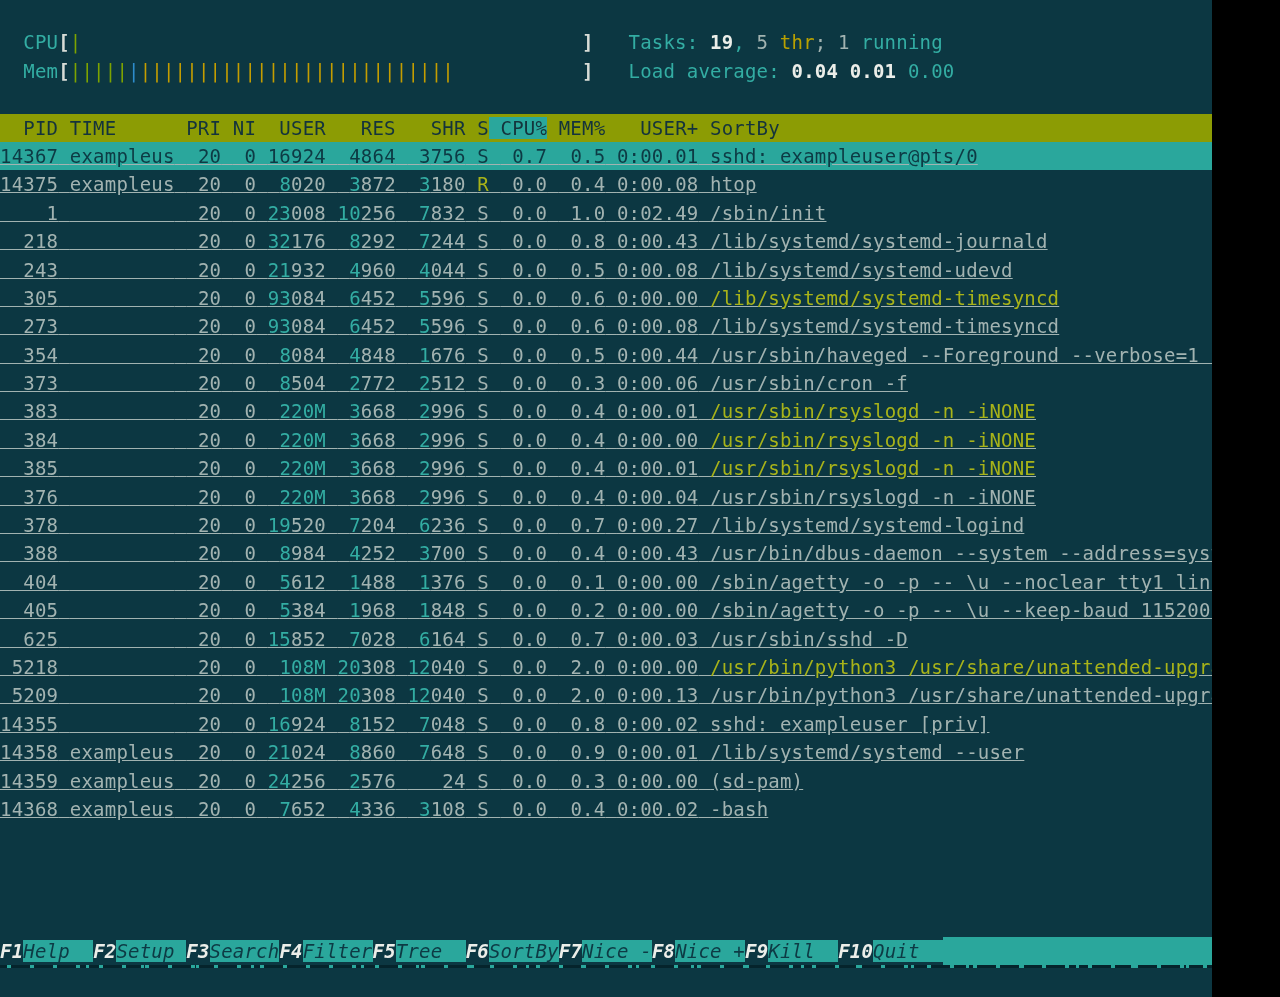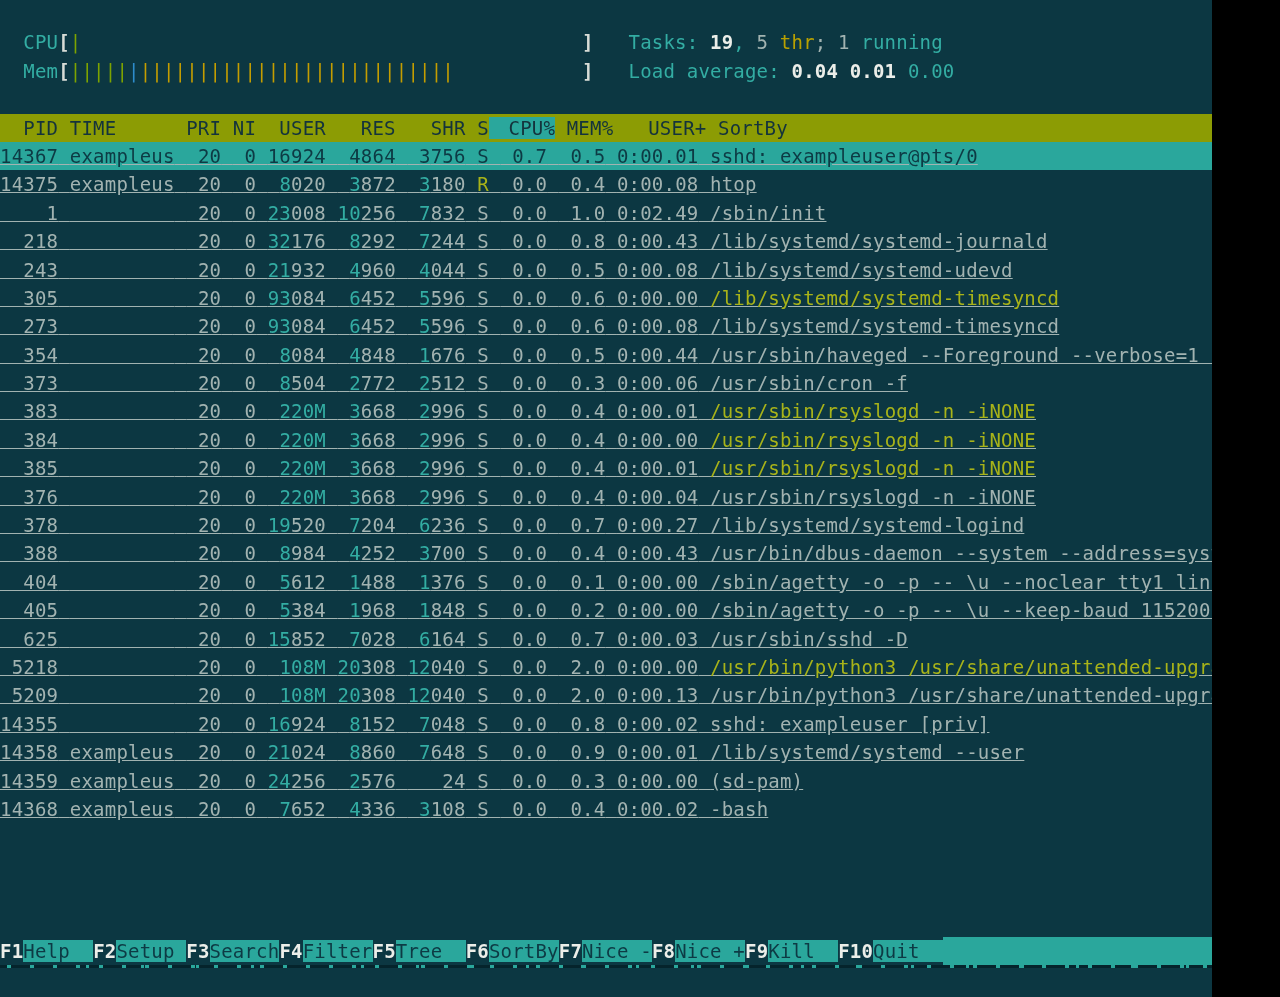--- a/index.html
+++ b/index.html
@@ -38,26 +38,26 @@
   .gold{color:var(--gold);}
   .y{color:var(--cmd-yellow);}
   .lime{color:var(--cmd-yellow);}
   .num-hi{color:var(--teal);}
   .bracket{color:var(--bracket);font-weight:bold;}
   .bar-green{color:var(--bar-green);}
   .bar-blue{color:var(--bar-blue);}
   .bar-yellow{color:var(--bar-yellow);}
   .hdr{background:var(--hdr-bg);color:var(--hdr-text);}
   .hdr span{color:var(--hdr-text);text-align:center;}
-  .hdr .sort{background:var(--sel-bg);padding-left:8px;}
+  .hdr .sort{background:var(--sel-bg);}
   .row{white-space:pre;height:28.4px;overflow:hidden;cursor:default;text-decoration:underline;}
   .row.selected{background:var(--sel-bg);}
   .row.selected span{color:var(--sel-text) !important;}
   .filler{height:113.6px;}
-  .fnbar{display:flex;white-space:pre;height:28.4px;overflow:hidden;background:var(--bg);}
+  .fnbar{display:flex;white-space:pre;height:28.4px;overflow:hidden;background:var(--bg);font-style:italic;}
   .fnkey{color:var(--white);font-weight:bold;background:var(--bg);}
   .fnlabel{color:var(--sel-text);background:var(--sel-bg);}
   .fnfill{flex:1;background:var(--sel-bg);}
   .strip{
     height:3px;background:#05242c;
     background-image:
       repeating-linear-gradient(90deg, transparent 0 7px, #2aa79c 7px 11px, transparent 11px 23px),
       repeating-linear-gradient(90deg, transparent 0 31px, #2aa79c 31px 34px, transparent 34px 55px);
   }
 </style>

